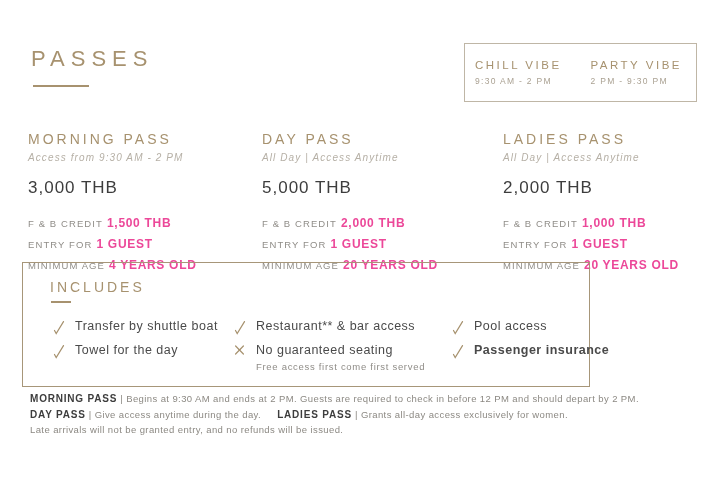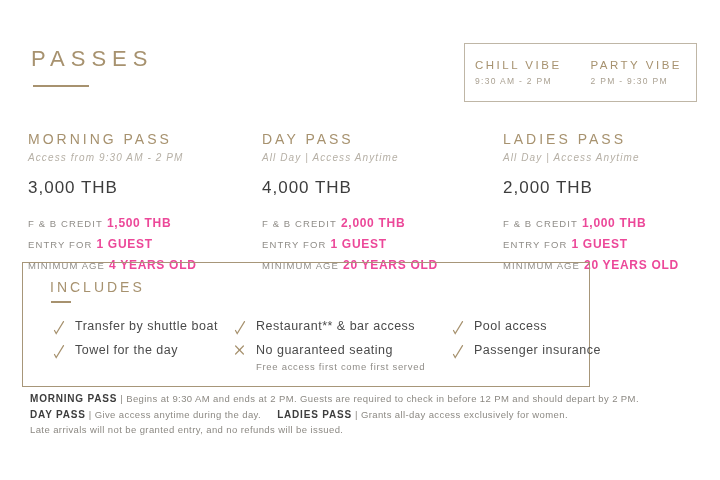--- a/index.html
+++ b/index.html
@@ -100,21 +100,21 @@
   .inc-note {
     position: absolute; left: 233px; top: 98px;
     font-size: 9.5px; letter-spacing: 0.7px; color: #8f8c87;
     white-space: nowrap;
   }
   .p11 { left: 30px;  top: 56px; }
   .p12 { left: 30px;  top: 80px; }
   .p21 { left: 211px; top: 56px; }
   .p22 { left: 211px; top: 80px; }
   .p31 { left: 429px; top: 56px; }
-  .p32 { left: 429px; top: 80px; }
+  .p32 { left: 429px; top: 80px; font-weight: bold; }
 
   
   .footnotes {
     position: absolute; left: 30px; top: 391px; width: 665px;
     font-size: 9.5px; letter-spacing: 0.4px;
     color: #8c8983; line-height: 15.5px;
   }
   .fn-bold {
     font-weight: 700; color: #3d3d3d;
     font-size: 10px; letter-spacing: 0.8px;
@@ -153,21 +153,21 @@
       </div>
       <div class="detail-row">
         <span class="detail-label">MINIMUM AGE</span><span class="detail-value">4 YEARS OLD</span>
       </div>
     </div>
   </div>
 
   <div class="pass-col c2">
     <div class="pass-name">DAY PASS</div>
     <div class="pass-subtitle">All Day | Access Anytime</div>
-    <div class="pass-price">4,000 THB</div>
+    <div class="pass-price">5,000 THB</div>
     <div class="pass-details">
       <div class="detail-row">
         <span class="detail-label">F &amp; B CREDIT</span><span class="detail-value">2,000 THB</span>
       </div>
       <div class="detail-row">
         <span class="detail-label">ENTRY FOR</span><span class="detail-value">1 GUEST</span>
       </div>
       <div class="detail-row">
         <span class="detail-label">MINIMUM AGE</span><span class="detail-value">20 YEARS OLD</span>
       </div>

